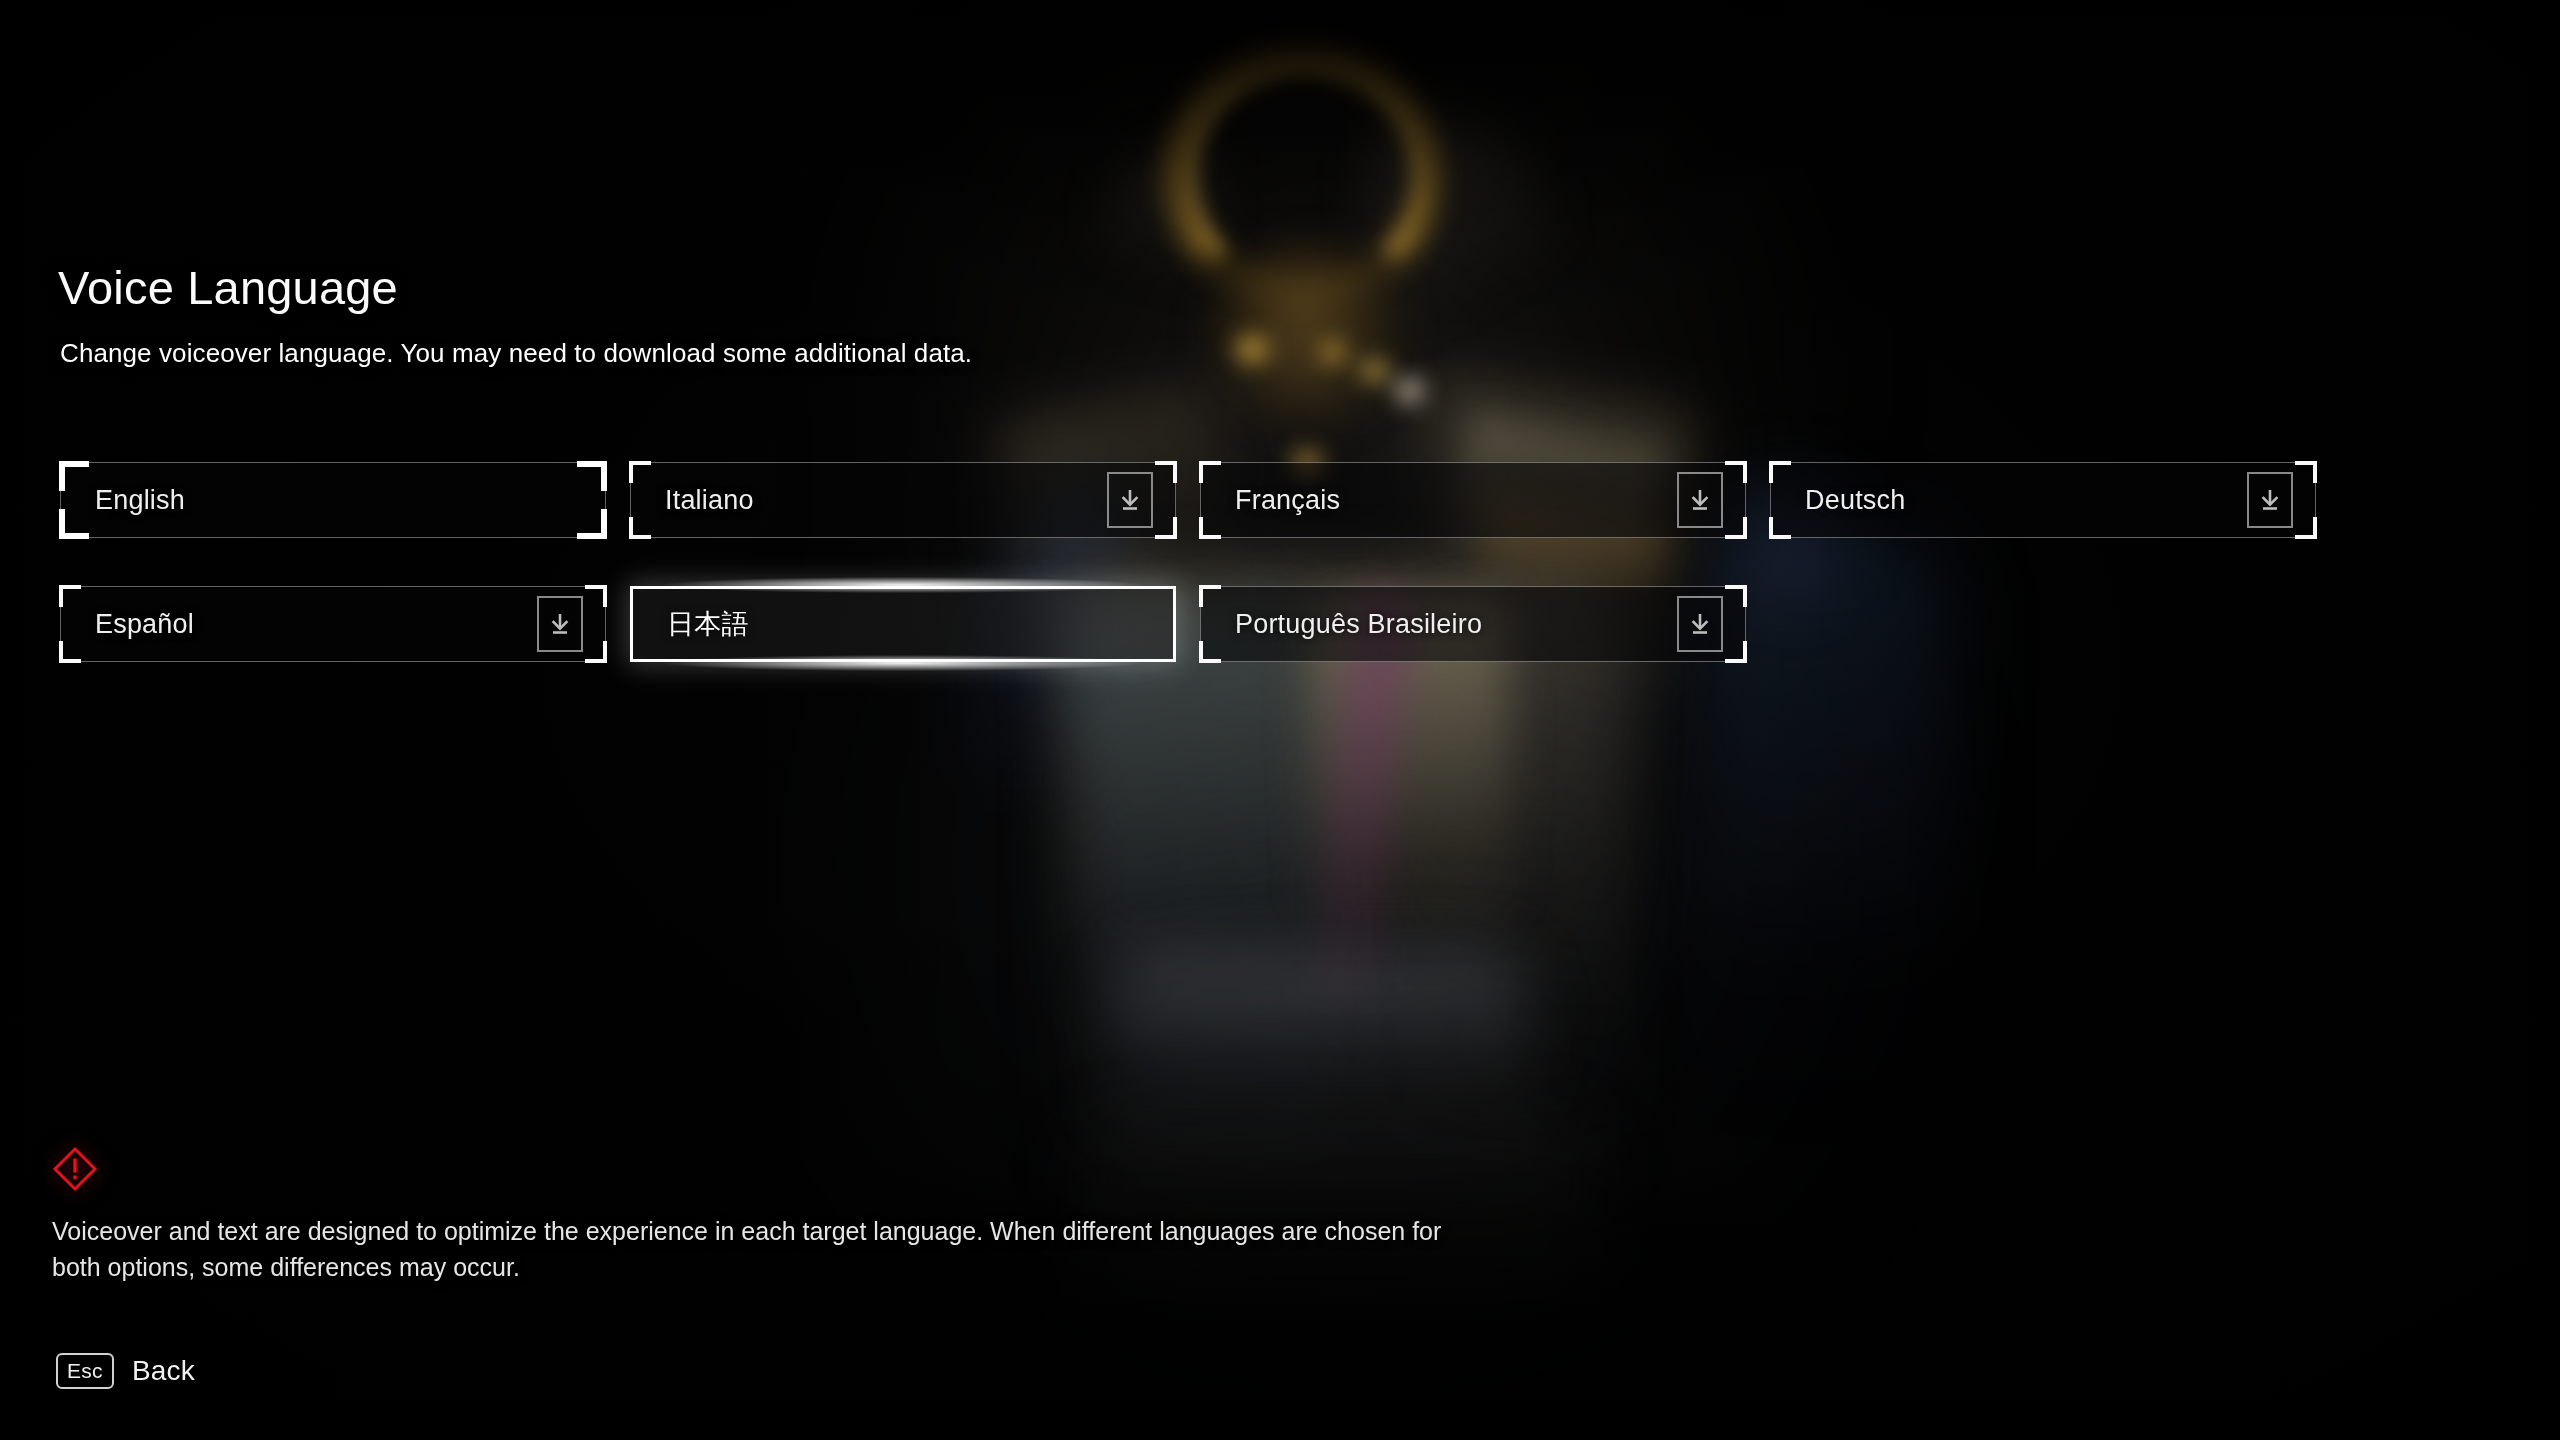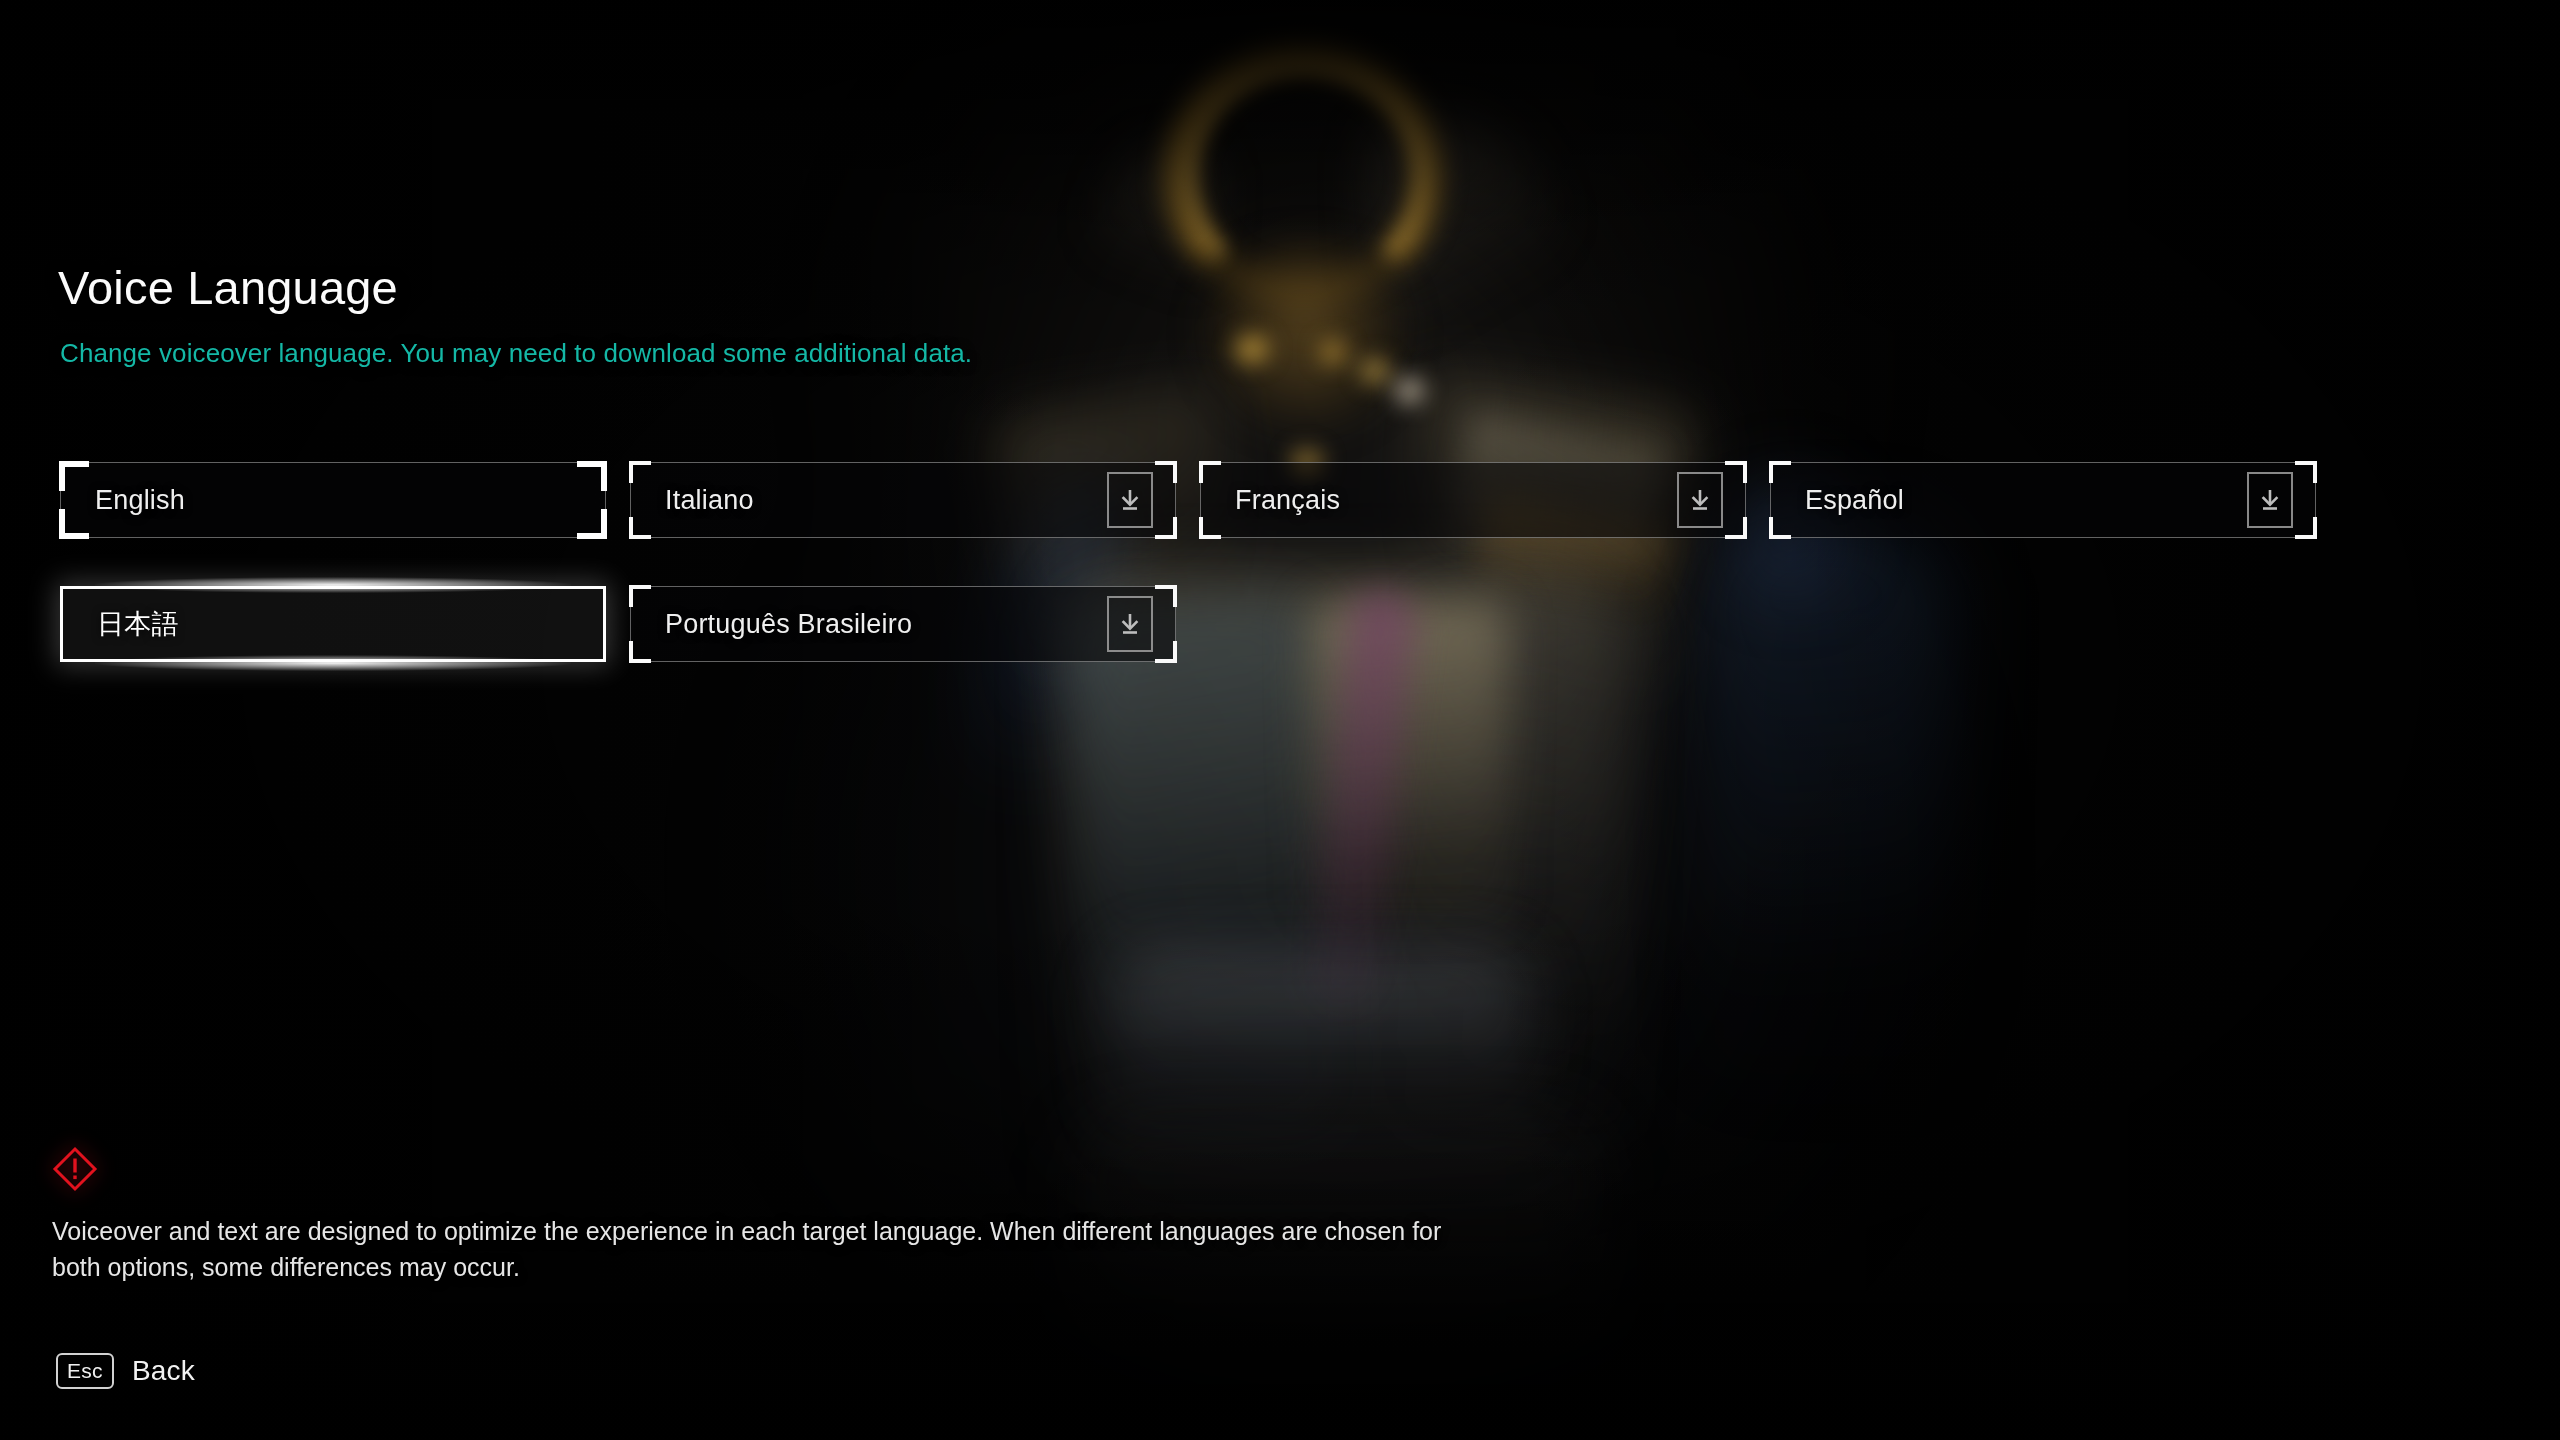--- a/index.html
+++ b/index.html
@@ -163,21 +163,21 @@
   #ui { position:absolute; inset:0; }
 
   #page-title {
     position:absolute; left:58px; top:260px;
     font-size:47px; font-weight:400; color:#fbfbfb;
     letter-spacing:.2px;
     text-shadow:0 2px 14px rgba(0,0,0,.9);
   }
   #page-subtitle {
     position:absolute; left:60px; top:338px;
-    font-size:26px; font-weight:400; color:#14b8a6;
+    font-size:26px; font-weight:400; color:#ffffff;
     letter-spacing:.1px;
     text-shadow:0 2px 12px rgba(0,0,0,.9);
   }
 
   
   #lang-grid {
     position:absolute; left:60px; top:462px;
     width:2256px;
     display:grid;
     grid-template-columns:repeat(4, 546px);
@@ -353,20 +353,35 @@
             <path d="M6.5 11 L13 17.6 L19.5 11" stroke="#bdbdbd" stroke-width="2.6" fill="none" stroke-linecap="square"></path>
             <path d="M6 21.5 H20" stroke="#bdbdbd" stroke-width="2.6" fill="none"></path>
           </svg>
         </span>
         <span class="c tl"></span>
         <span class="c tr"></span>
         <span class="c bl"></span>
         <span class="c br"></span>
       </div>
       <div class="lang-opt">
+        <span class="label">Deutsch</span>
+        <span class="spacer"></span>
+        <span class="dl-badge">
+          <svg width="26" height="26" viewBox="0 0 26 26">
+            <path d="M13 3 V16" stroke="#bdbdbd" stroke-width="2.6" fill="none"></path>
+            <path d="M6.5 11 L13 17.6 L19.5 11" stroke="#bdbdbd" stroke-width="2.6" fill="none" stroke-linecap="square"></path>
+            <path d="M6 21.5 H20" stroke="#bdbdbd" stroke-width="2.6" fill="none"></path>
+          </svg>
+        </span>
+        <span class="c tl"></span>
+        <span class="c tr"></span>
+        <span class="c bl"></span>
+        <span class="c br"></span>
+      </div>
+      <div class="lang-opt">
         <span class="label">Español</span>
         <span class="spacer"></span>
         <span class="dl-badge">
           <svg width="26" height="26" viewBox="0 0 26 26">
             <path d="M13 3 V16" stroke="#bdbdbd" stroke-width="2.6" fill="none"></path>
             <path d="M6.5 11 L13 17.6 L19.5 11" stroke="#bdbdbd" stroke-width="2.6" fill="none" stroke-linecap="square"></path>
             <path d="M6 21.5 H20" stroke="#bdbdbd" stroke-width="2.6" fill="none"></path>
           </svg>
         </span>
         <span class="c tl"></span>

